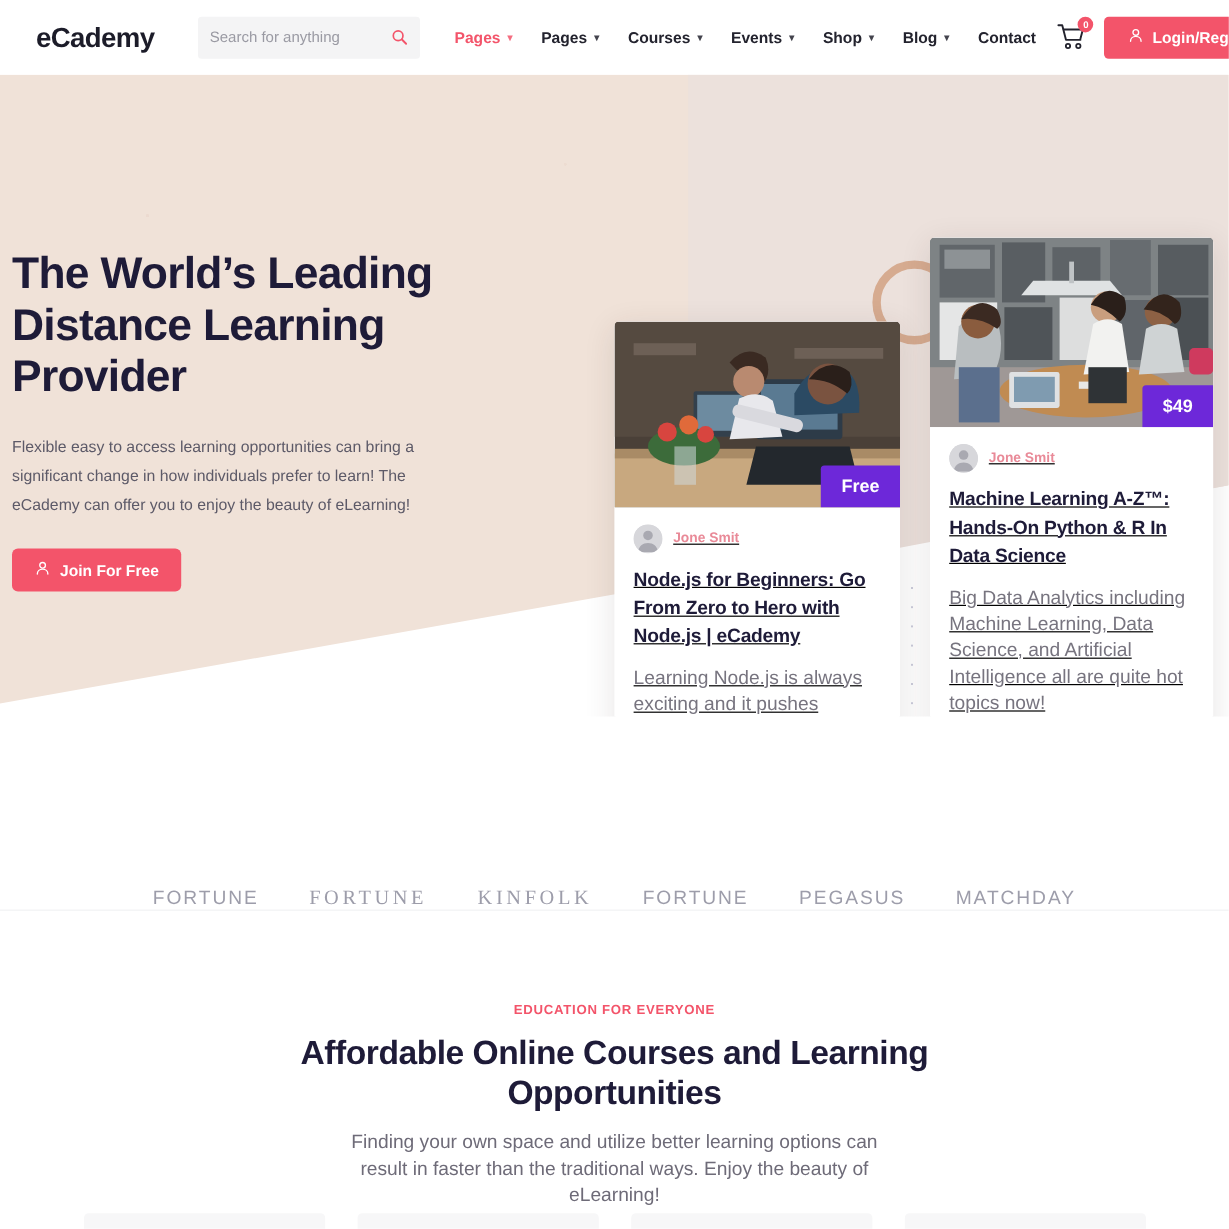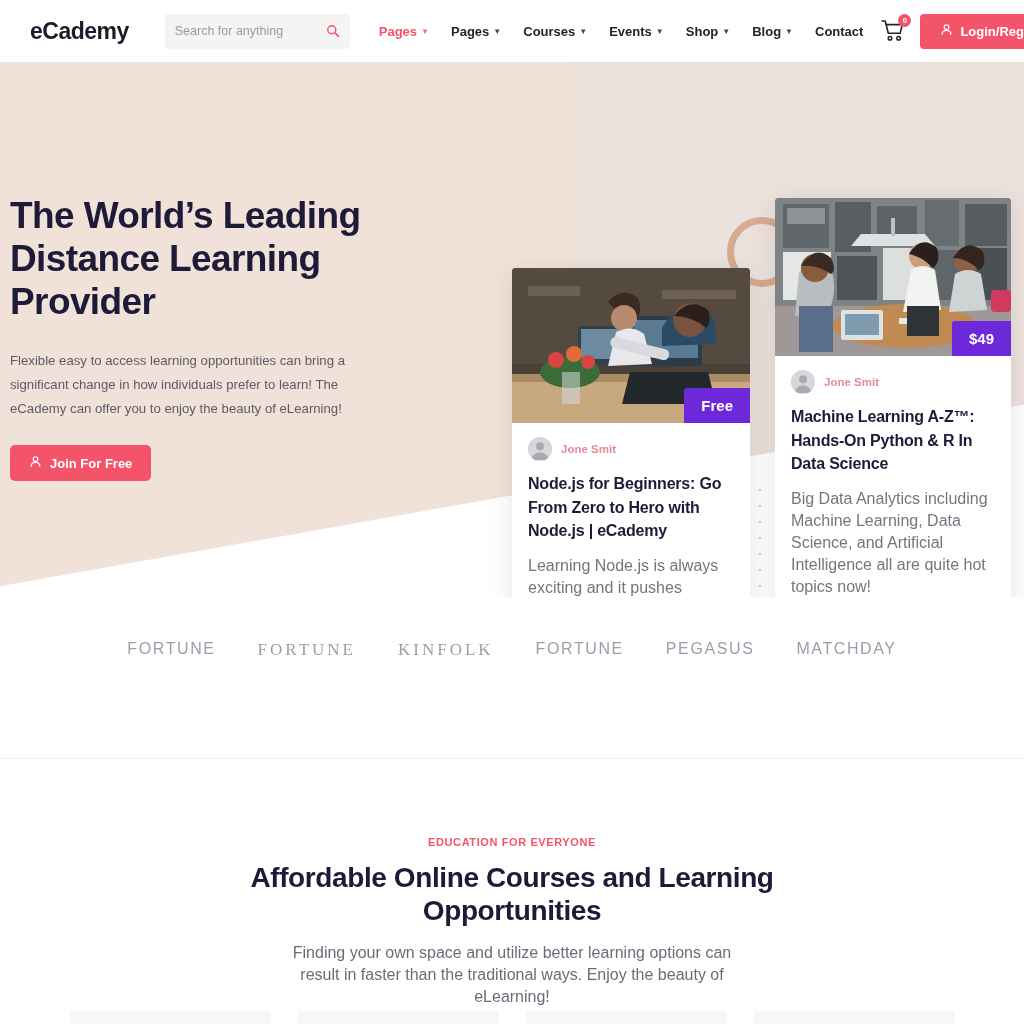--- a/index.html
+++ b/index.html
@@ -95,21 +95,21 @@
     position:absolute; left:727px; top:155px; width:70px; height:70px;
     border:7px solid #d2a183; border-radius:50%; opacity:.85; z-index:2;
   }
   .hero-dots {
     position:absolute; left:752px; top:420px; width:160px; height:160px; z-index:1;
     background-image: radial-gradient(#b9b9cf 1.1px, transparent 1.2px);
     background-size: 16px 16px;
     opacity:.75;
   }
   .hero-left {
-    position:absolute; left:10px; top:132px; width:430px; z-index:5;
+    position:absolute; left:10px; top:144px; width:430px; z-index:5;
   }
   .hero-title {
     font-size: 37px; line-height: 43px; font-weight:bold;
     color:#1e1b38; letter-spacing:-0.6px;
   }
   .hero-sub {
     margin-top: 26px; font-size: 13.2px; line-height: 24px; color:#5d5a68;
     width: 345px;
   }
   .join-btn {
@@ -131,21 +131,21 @@
   .card-b { left:775px; top:136px; width:236px; z-index:11; }
 
   .card-img { position:relative; width:100%; height:155px; overflow:hidden; }
   .card-b .card-img { height:158px; }
   .card-img svg { display:block; width:100%; height:100%; }
   .price-tag {
     position:absolute; right:0; bottom:0;
     background:#6d28d9; color:#fff; font-weight:bold; font-size:15px;
     padding: 9px 17px; border-top-left-radius:3px;
   }
-  .card-body { padding: 14px 16px 16px 16px; }
+  .card-body { padding: 14px 16px 16px 16px; text-decoration: underline; }
   .card-author { display:flex; align-items:center; gap:9px; margin-bottom:11px; }
   .avatar {
     width:24px; height:24px; border-radius:50%; background:#d7d7db; overflow:hidden;
     flex:none;
   }
   .avatar svg { display:block; }
   .author-name { font-size:11.5px; color:#e98a98; font-weight:600; }
   .card-title {
     font-size: 16px; line-height: 23.5px; font-weight:bold; color:#1e1b38;
     letter-spacing:-0.2px;
@@ -156,21 +156,21 @@
   .card-meta {
     margin-top: 14px; display:flex; justify-content:space-between; align-items:center;
     font-size:11.5px; color:#7b7885;
   }
   .meta-item { display:flex; align-items:center; gap:6px; }
   .meta-item svg { display:block; flex:none; }
 
   
   .brands {
     position:absolute; top:640px; left:0; width:1024px; height:118px;
-    display:flex; align-items:flex-start; justify-content:center; gap:42px;
+    display:flex; align-items:flex-end; justify-content:center; gap:42px;
     background:#fff;
   }
   .brand {
     font-size:17px; letter-spacing: 3.4px; color:#8c8c9c;
     font-family:"Liberation Sans", sans-serif; opacity:.85; white-space:nowrap;
   }
   .brand.serif { font-family:"Liberation Serif", serif; letter-spacing:3px; }
   .brand.cond { letter-spacing:1.6px; font-size:16px; }
   .divider {
     position:absolute; top:758px; left:0; width:1024px; height:1px; background:#eff0f2;

